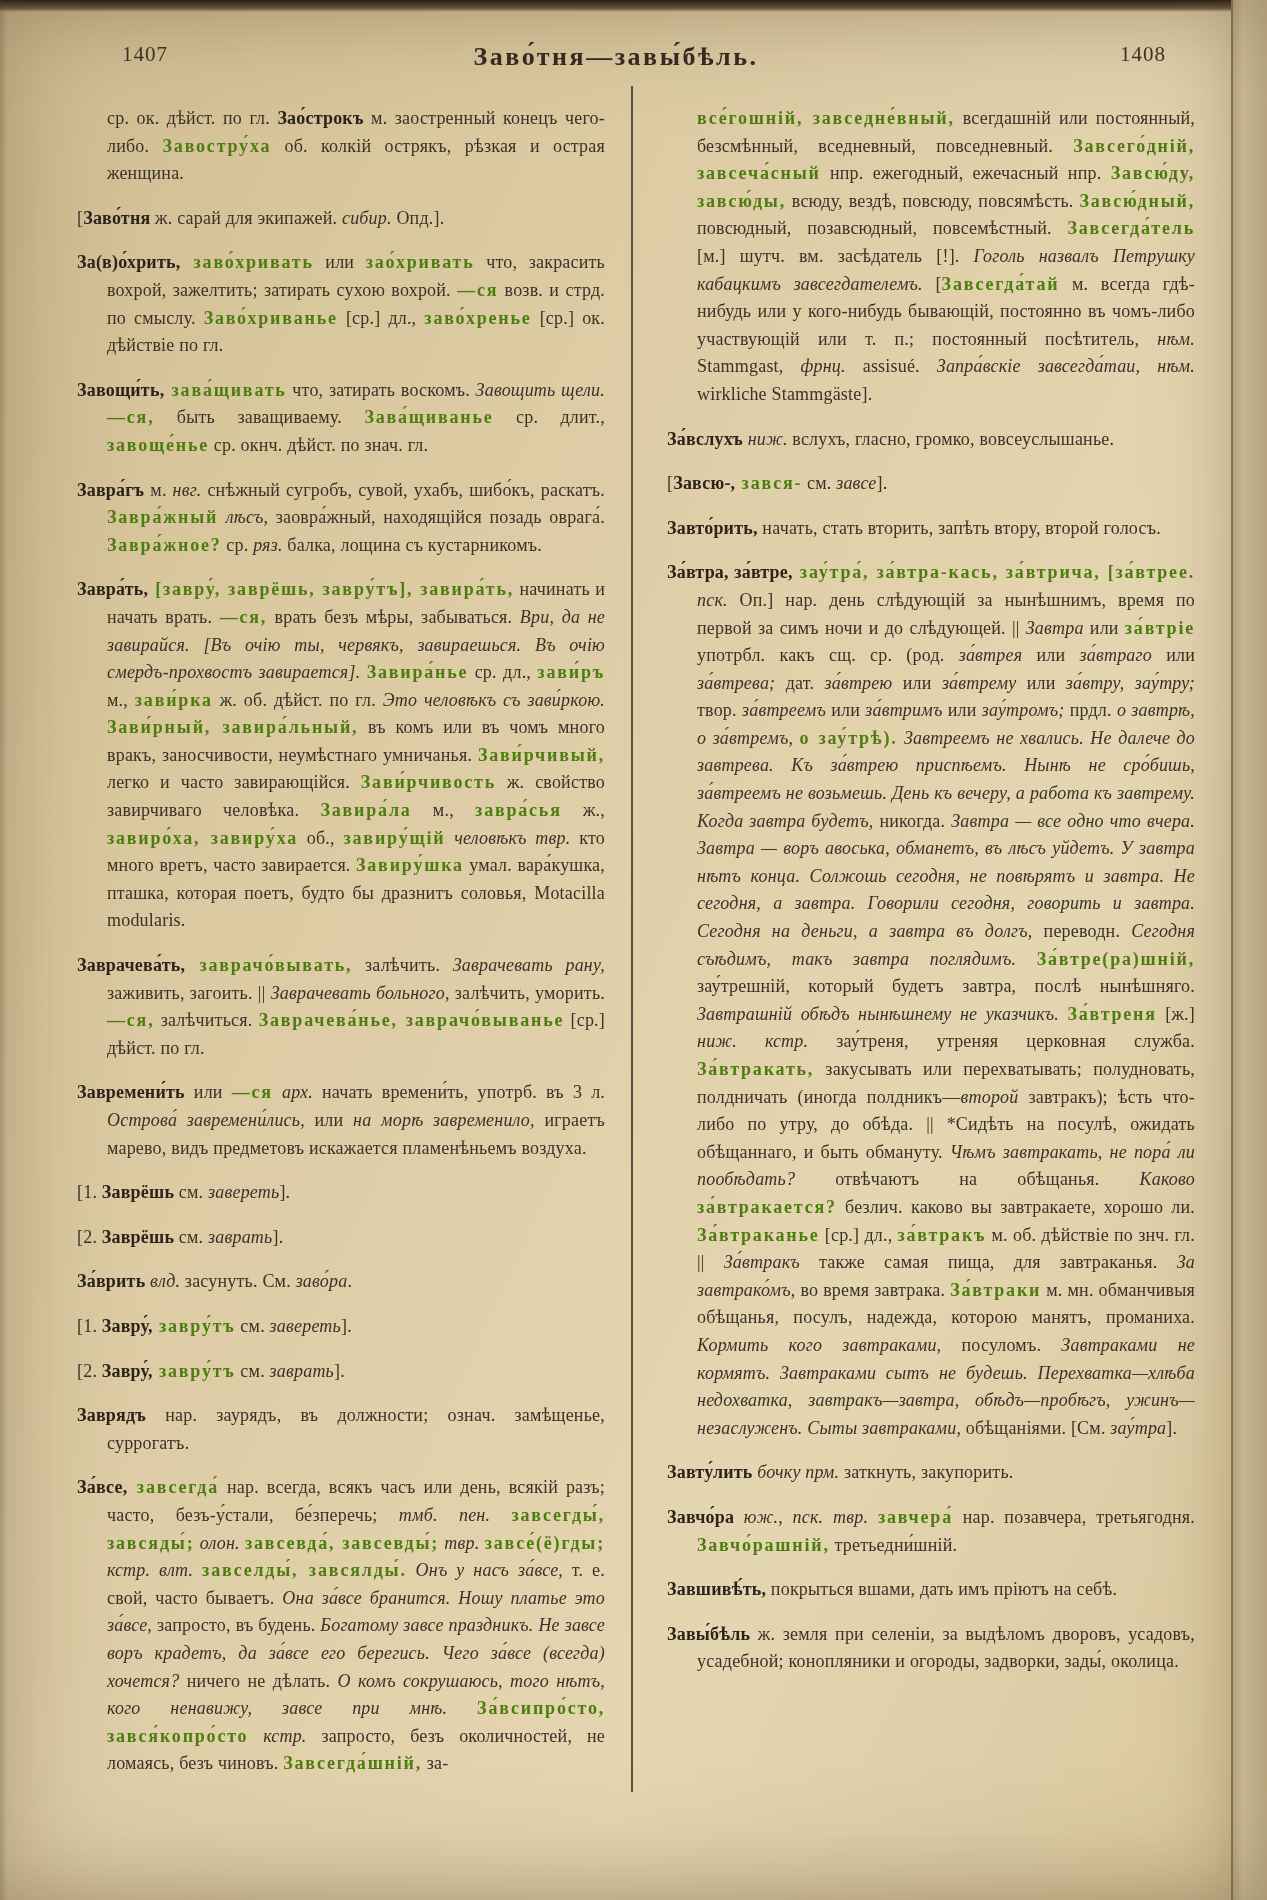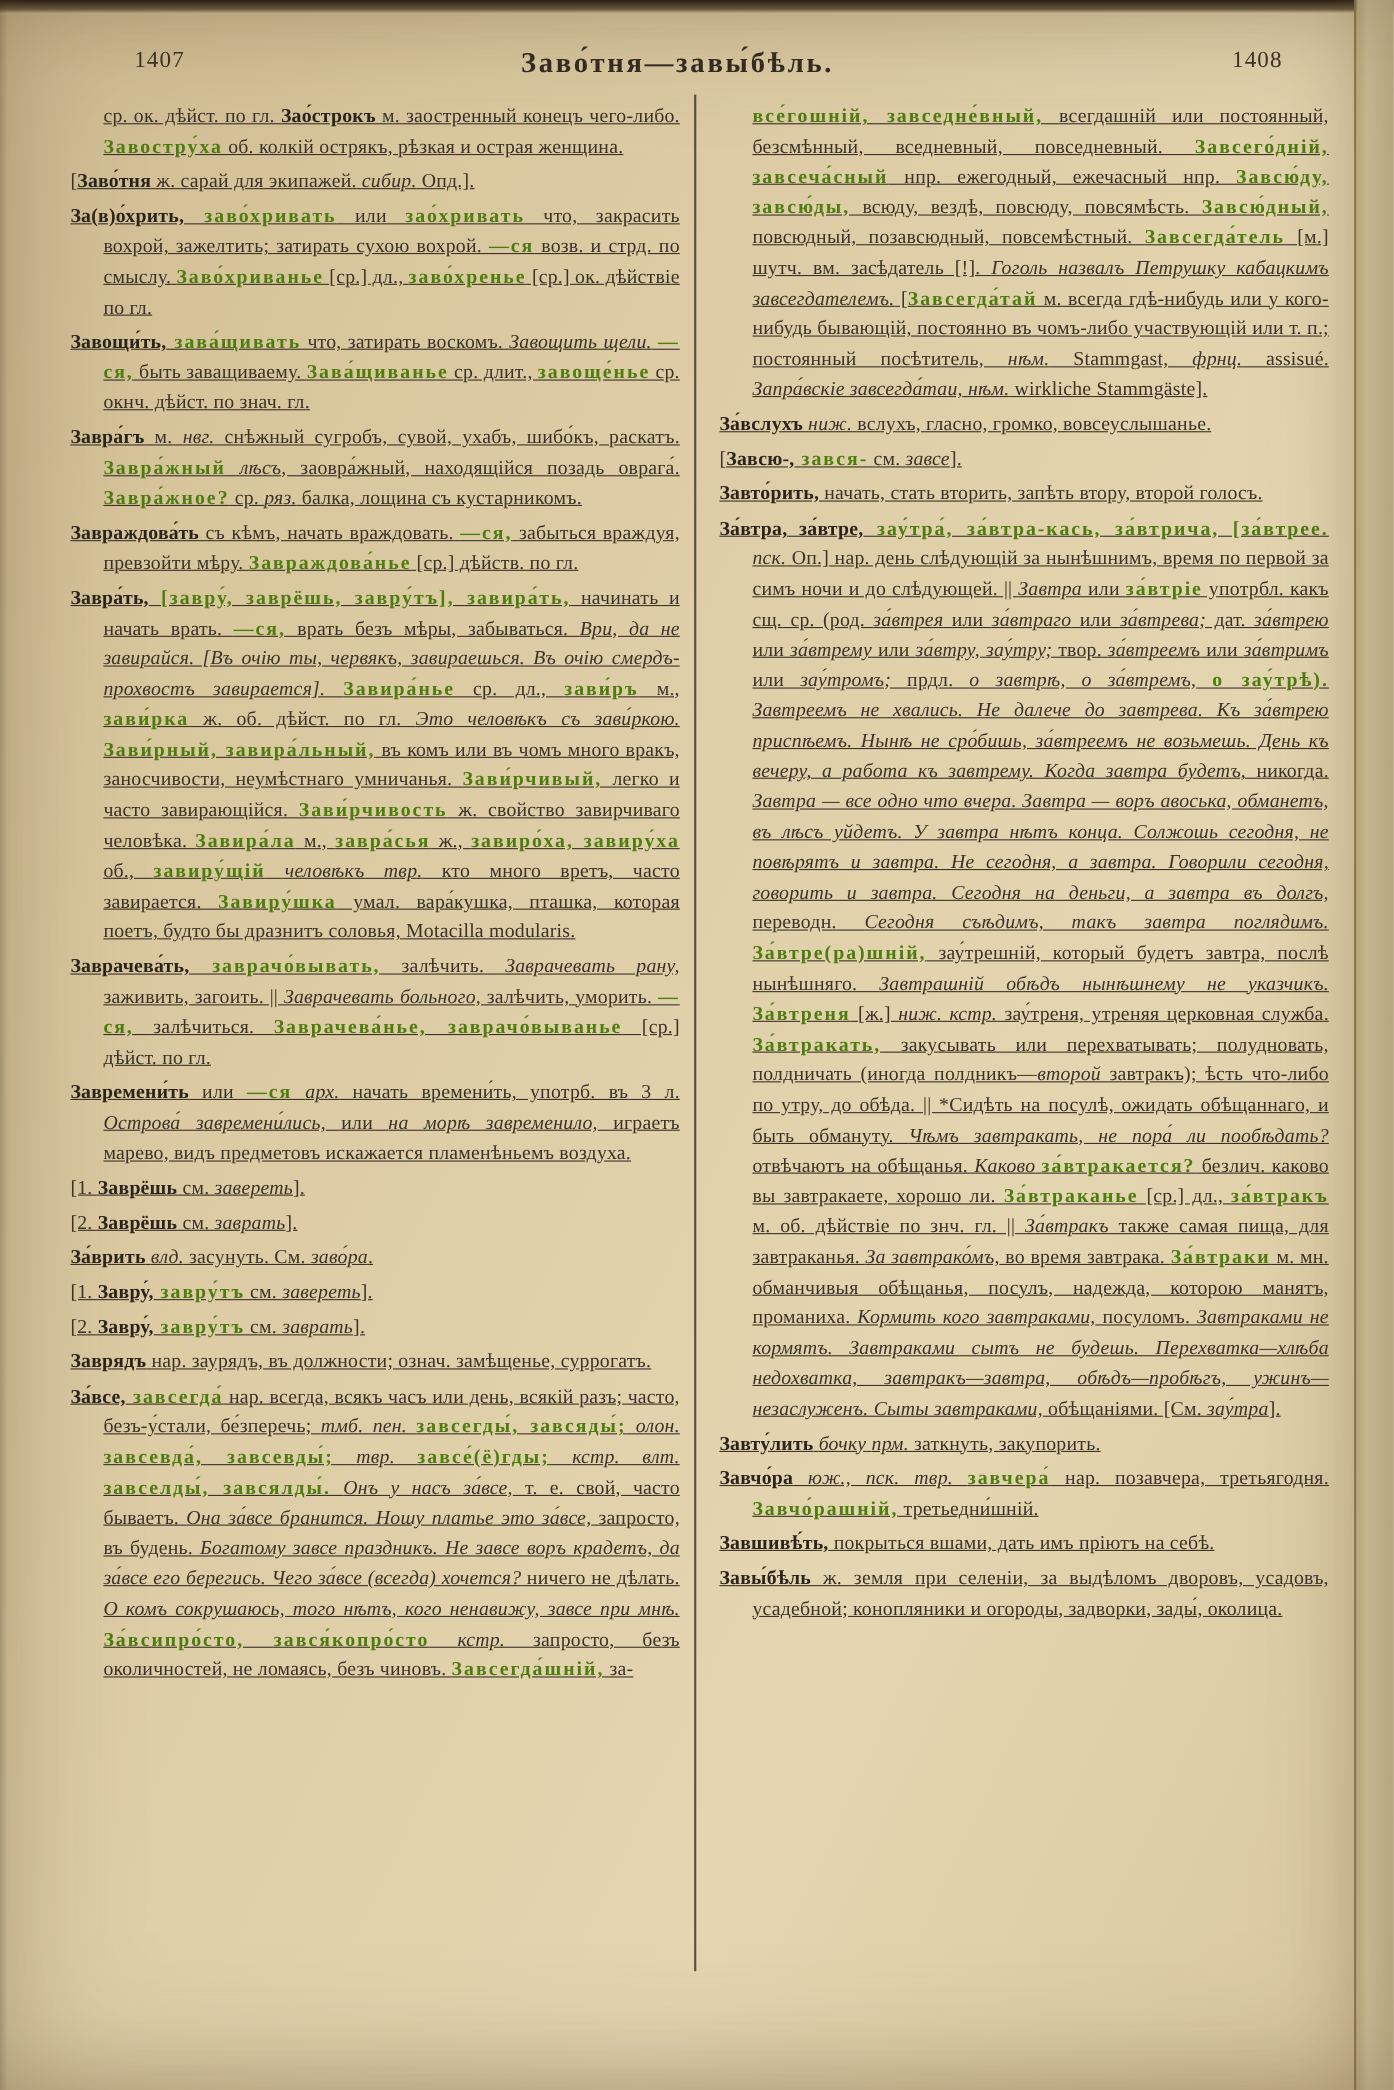--- a/index.html
+++ b/index.html
@@ -22,21 +22,21 @@
   .pageno{position:absolute;top:0;letter-spacing:1px;}
   .pageno.left{left:86px;margin-left:36px;}
   .pageno.right{right:66px;}
   .running-head{position:absolute;left:0;right:0;text-align:center;
     font-weight:bold;letter-spacing:2.5px;font-size:26px;color:#332b22;}
   .col{position:absolute;top:88px;width:562px;font-size:18px;line-height:27.6px;
     text-align:justify;letter-spacing:.2px;}
   .col-left{left:60px;}
   .col-right{left:650px;}
   .divider{position:absolute;left:631px;top:86px;width:1.5px;height:1706px;background:#45392b;opacity:.85;}
-  p.entry,p.cont{margin:4px;text-decoration:underline;}
+  p.entry,p.cont{margin:17px;}
   p.entry{padding-left:30px;text-indent:-30px;}
   p.cont{padding-left:30px;text-indent:0;}
   .r-n{}
   .r-b{font-weight:bold;color:#2c241c;}
   .r-s{font-weight:bold;color:#4d7c0f;letter-spacing:1.8px;}
   .r-i{font-style:italic;}
 </style>
 </head>
 <body>
 
@@ -50,21 +50,20 @@
 </div>
 
 <div class="divider"></div>
 
 <div class="col col-left">
     <p class="cont"><span class="r-n">ср. ок. дѣйст. по гл. </span><span class="r-b">Зао́строкъ</span><span class="r-n"> м. заостренный конецъ чего-либо. </span><span class="r-s">Завостру́ха</span><span class="r-n"> об. колкій острякъ, рѣзкая и острая женщина.</span></p>
     <p class="entry"><span class="r-n">[</span><span class="r-b">Заво́тня</span><span class="r-n"> ж. сарай для экипажей. </span><span class="r-i">сибир.</span><span class="r-n"> Опд.].</span></p>
     <p class="entry"><span class="r-b">За(в)о́хрить,</span><span class="r-s"> заво́хривать</span><span class="r-n"> или </span><span class="r-s">зао́хривать</span><span class="r-n"> что, закрасить вохрой, зажелтить; затирать сухою вохрой. </span><span class="r-s">—ся</span><span class="r-n"> возв. и стрд. по смыслу. </span><span class="r-s">Заво́хриванье</span><span class="r-n"> [ср.] дл., </span><span class="r-s">заво́хренье</span><span class="r-n"> [ср.] ок. дѣйствіе по гл.</span></p>
     <p class="entry"><span class="r-b">Завощи́ть,</span><span class="r-s"> зава́щивать</span><span class="r-n"> что, затирать воскомъ. </span><span class="r-i">Завощить щели.</span><span class="r-n"> </span><span class="r-s">—ся,</span><span class="r-n"> быть заващиваему. </span><span class="r-s">Зава́щиванье</span><span class="r-n"> ср. длит., </span><span class="r-s">завоще́нье</span><span class="r-n"> ср. окнч. дѣйст. по знач. гл.</span></p>
     <p class="entry"><span class="r-b">Завра́гъ</span><span class="r-n"> м. </span><span class="r-i">нвг.</span><span class="r-n"> снѣжный сугробъ, сувой, ухабъ, шибо́къ, раскатъ. </span><span class="r-s">Завра́жный</span><span class="r-n"> </span><span class="r-i">лѣсъ</span><span class="r-n">, заовра́жный, находящійся позадь оврага́. </span><span class="r-s">Завра́жное?</span><span class="r-n"> ср. </span><span class="r-i">ряз.</span><span class="r-n"> балка, лощина съ кустарникомъ.</span></p>
-    <p class="entry"><span class="r-b">Завраждова́ть</span><span class="r-n"> съ кѣмъ, начать враждовать. </span><span class="r-s">—ся,</span><span class="r-n"> забыться враждуя, превзойти мѣру. </span><span class="r-s">Завраждова́нье</span><span class="r-n"> [ср.] дѣйств. по гл.</span></p>
     <p class="entry"><span class="r-b">Завра́ть,</span><span class="r-s"> [завру́, заврёшь, завру́тъ], завира́ть,</span><span class="r-n"> начинать и начать врать. </span><span class="r-s">—ся,</span><span class="r-n"> врать безъ мѣры, забываться. </span><span class="r-i">Ври, да не завирайся. [Въ очію ты, червякъ, завираешься. Въ очію смердъ-прохвостъ завирается].</span><span class="r-n"> </span><span class="r-s">Завира́нье</span><span class="r-n"> ср. дл., </span><span class="r-s">зави́ръ</span><span class="r-n"> м., </span><span class="r-s">зави́рка</span><span class="r-n"> ж. об. дѣйст. по гл. </span><span class="r-i">Это человѣкъ съ зави́ркою.</span><span class="r-n"> </span><span class="r-s">Зави́рный, завира́льный,</span><span class="r-n"> въ комъ или въ чомъ много вракъ, заносчивости, неумѣстнаго умничанья. </span><span class="r-s">Зави́рчивый,</span><span class="r-n"> легко и часто завирающійся. </span><span class="r-s">Зави́рчивость</span><span class="r-n"> ж. свойство завирчиваго человѣка. </span><span class="r-s">Завира́ла</span><span class="r-n"> м., </span><span class="r-s">завра́сья</span><span class="r-n"> ж., </span><span class="r-s">завиро́ха, завиру́ха</span><span class="r-n"> об., </span><span class="r-s">завиру́щій</span><span class="r-n"> </span><span class="r-i">человѣкъ твр.</span><span class="r-n"> кто много вретъ, часто завирается. </span><span class="r-s">Завиру́шка</span><span class="r-n"> умал. вара́кушка, пташка, которая поетъ, будто бы дразнитъ соловья, Motacilla modularis.</span></p>
     <p class="entry"><span class="r-b">Заврачева́ть,</span><span class="r-s"> заврачо́вывать,</span><span class="r-n"> залѣчить. </span><span class="r-i">Заврачевать рану,</span><span class="r-n"> заживить, загоить. || </span><span class="r-i">Заврачевать больного,</span><span class="r-n"> залѣчить, уморить. </span><span class="r-s">—ся,</span><span class="r-n"> залѣчиться. </span><span class="r-s">Заврачева́нье, заврачо́выванье</span><span class="r-n"> [ср.] дѣйст. по гл.</span></p>
     <p class="entry"><span class="r-b">Завремени́ть</span><span class="r-n"> или </span><span class="r-s">—ся</span><span class="r-n"> </span><span class="r-i">арх.</span><span class="r-n"> начать времени́ть, употрб. въ 3 л. </span><span class="r-i">Острова́ завремени́лись,</span><span class="r-n"> или </span><span class="r-i">на морѣ завременило,</span><span class="r-n"> играетъ марево, видъ предметовъ искажается пламенѣньемъ воздуха.</span></p>
     <p class="entry"><span class="r-n">[1. </span><span class="r-b">Заврёшь</span><span class="r-n"> см. </span><span class="r-i">завереть</span><span class="r-n">].</span></p>
     <p class="entry"><span class="r-n">[2. </span><span class="r-b">Заврёшь</span><span class="r-n"> см. </span><span class="r-i">заврать</span><span class="r-n">].</span></p>
     <p class="entry"><span class="r-b">За́врить</span><span class="r-n"> </span><span class="r-i">влд.</span><span class="r-n"> засунуть. См. </span><span class="r-i">заво́ра</span><span class="r-n">.</span></p>
     <p class="entry"><span class="r-n">[1. </span><span class="r-b">Завру́,</span><span class="r-s"> завру́тъ</span><span class="r-n"> см. </span><span class="r-i">завереть</span><span class="r-n">].</span></p>
     <p class="entry"><span class="r-n">[2. </span><span class="r-b">Завру́,</span><span class="r-s"> завру́тъ</span><span class="r-n"> см. </span><span class="r-i">заврать</span><span class="r-n">].</span></p>
     <p class="entry"><span class="r-b">Заврядъ</span><span class="r-n"> нар. заурядъ, въ должности; означ. замѣщенье, суррогатъ.</span></p>
     <p class="entry"><span class="r-b">За́все,</span><span class="r-s"> завсегда́</span><span class="r-n"> нар. всегда, всякъ часъ или день, всякій разъ; часто, безъ-у́стали, бе́зперечь; </span><span class="r-i">тмб. пен.</span><span class="r-n"> </span><span class="r-s">завсегды́, завсяды́;</span><span class="r-n"> </span><span class="r-i">олон.</span><span class="r-n"> </span><span class="r-s">завсевда́, завсевды́;</span><span class="r-n"> </span><span class="r-i">твр.</span><span class="r-n"> </span><span class="r-s">завсе́(ё)гды;</span><span class="r-n"> </span><span class="r-i">кстр. влт.</span><span class="r-n"> </span><span class="r-s">завселды́, завсялды́.</span><span class="r-n"> </span><span class="r-i">Онъ у насъ за́все,</span><span class="r-n"> т. е. свой, часто бываетъ. </span><span class="r-i">Она за́все бранится. Ношу платье это за́все,</span><span class="r-n"> запросто, въ будень. </span><span class="r-i">Богатому завсе праздникъ. Не завсе воръ крадетъ, да за́все его берегись. Чего за́все (всегда) хочется?</span><span class="r-n"> ничего не дѣлать. </span><span class="r-i">О комъ сокрушаюсь, того нѣтъ, кого ненавижу, завсе при мнѣ.</span><span class="r-n"> </span><span class="r-s">За́всипро́сто, зався́копро́сто</span><span class="r-n"> </span><span class="r-i">кстр.</span><span class="r-n"> запросто, безъ околичностей, не ломаясь, безъ чиновъ. </span><span class="r-s">Завсегда́шній,</span><span class="r-n"> за-</span></p>

